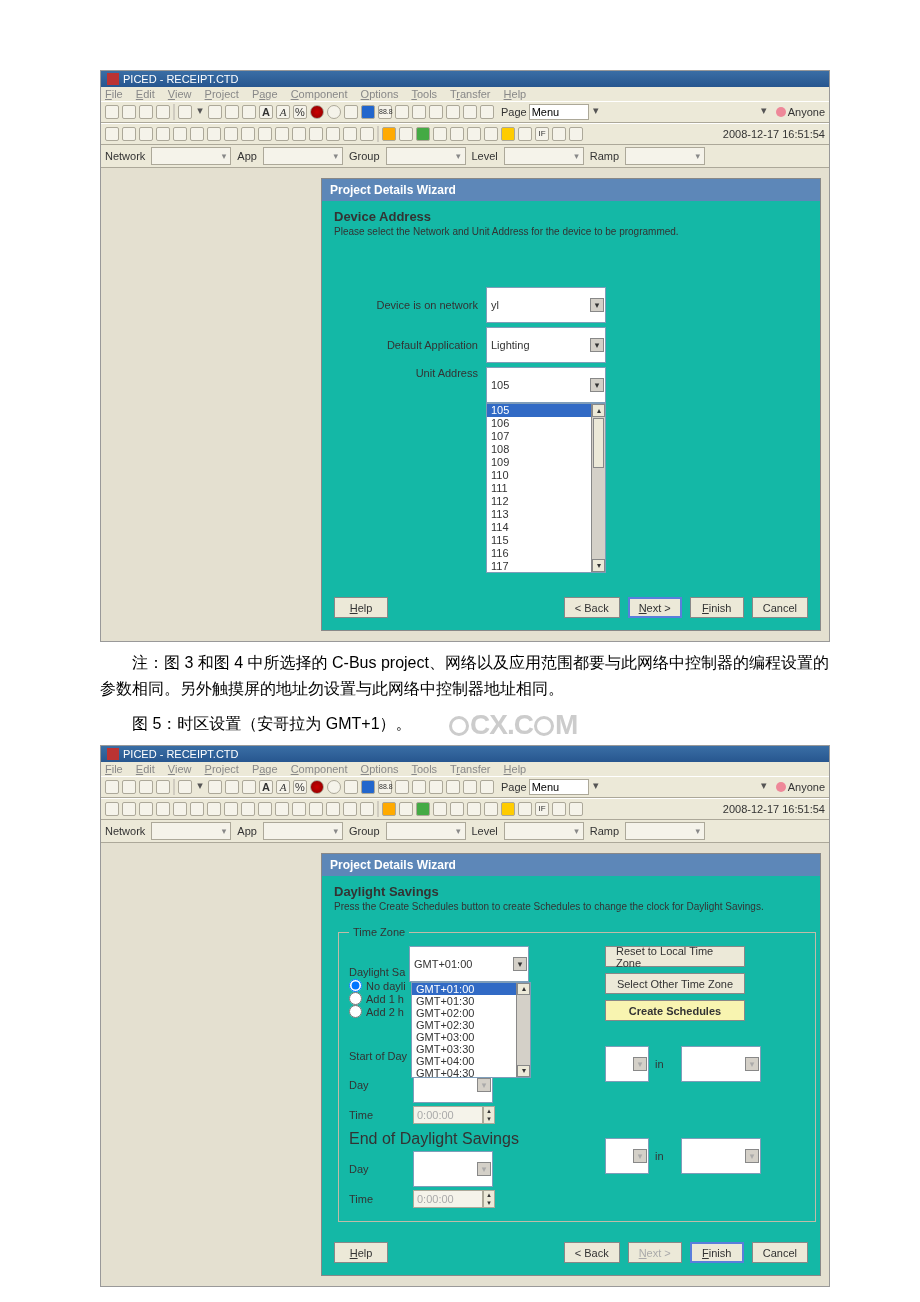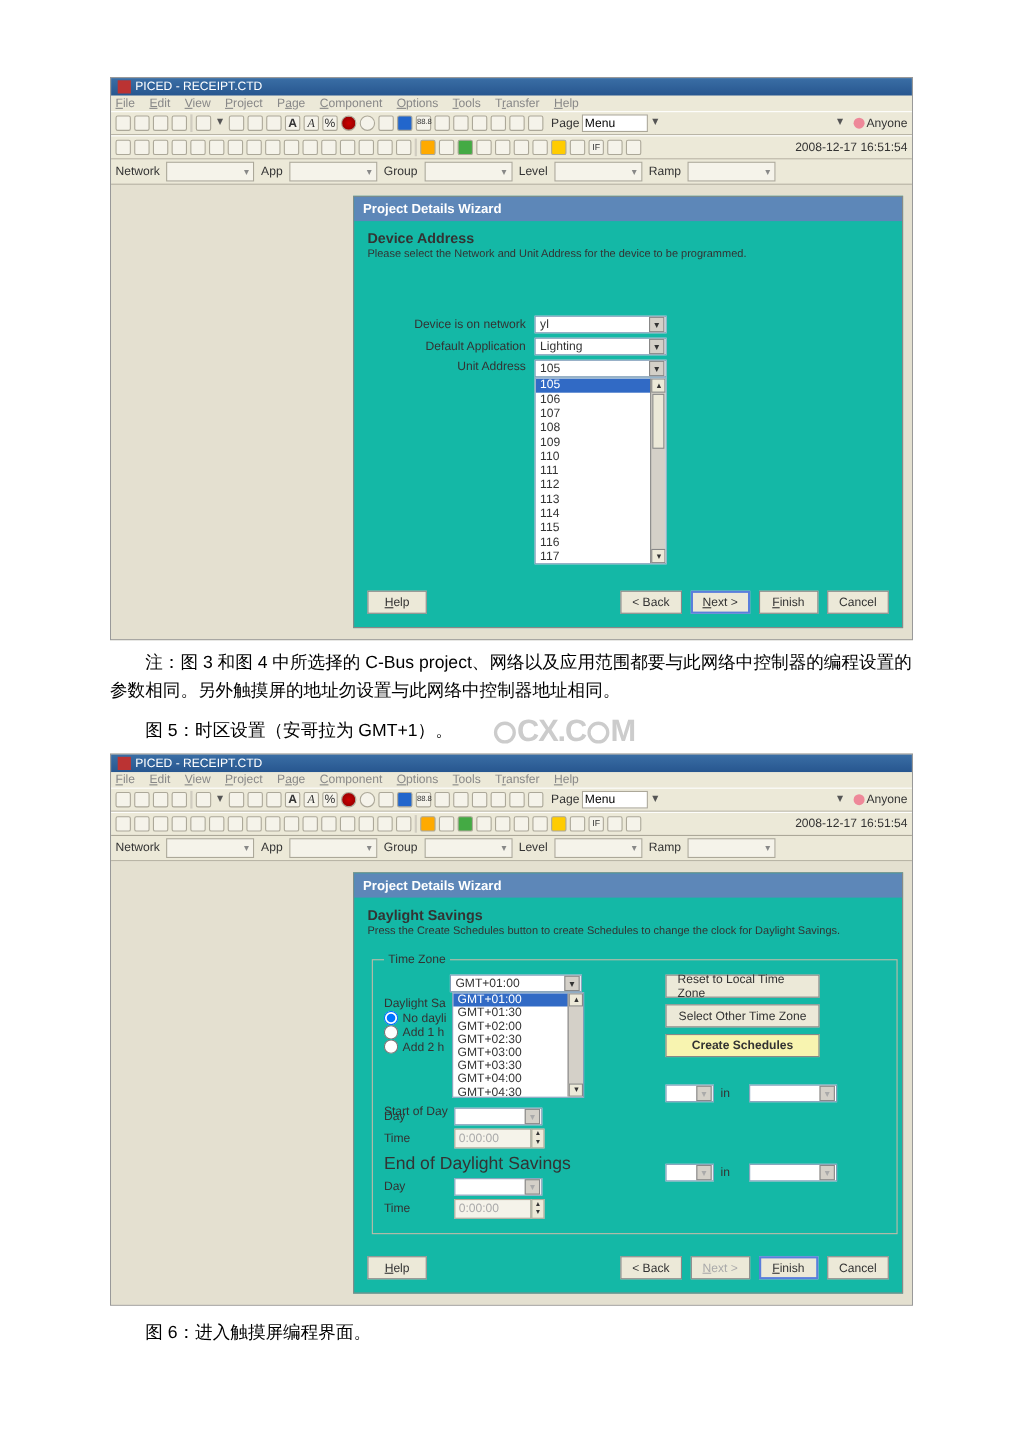--- a/index.html
+++ b/index.html
@@ -31,21 +31,21 @@
   .canvas { background:#e4e0d0; height: auto; padding: 10px 0 10px 220px; }
   .canvas2 { background:#e4e0d0; height: auto; padding: 10px 0 10px 220px; }
   .wizard { background:#14b8a6; border:1px solid #888; width:500px; font-family: Tahoma, Arial, sans-serif; }
   .wiz-head { background:#5d87b8; color:#fff; font-weight:bold; font-size:12px; padding:4px 8px; }
   .wiz-sub { padding:8px 12px 4px 12px; }
   .wiz-sub h3 { font-size:13px; font-weight:bold; margin-bottom:2px; }
   .wiz-sub p { font-size:10px; color:#333; margin-bottom:2px; }
   .wiz-body { padding: 8px 16px 12px 16px; }
   .form-row { display:flex; align-items:center; margin:4px 0; gap:8px; }
   .form-row .lbl { width:140px; text-align:right; font-size:11px; }
-  .combo { border:1px solid #7f9db9; height:16px; width:120px; font-size:11px; padding:0 4px; display:flex; align-items:center; justify-content:space-between; background:#fff; }
+  .combo { border:1px solid #7f9db9; height:36px; width:120px; font-size:11px; padding:0 4px; display:flex; align-items:center; justify-content:space-between; background:#fff; }
   .combo .arr { width:14px; height:14px; background:#d4d0c8; text-align:center; border:1px solid #888; font-size:9px; line-height:12px; margin-right:-3px;}
   .listbox { border:1px solid #7f9db9; width:120px; height:170px; overflow:hidden; font-size:11px; background:#fff; position:relative; }
   .listbox .sel { background:#316ac5; color:#fff; }
   .listbox div { padding:0 4px; line-height:13px; }
   .listbox .sb { position:absolute; right:0; top:0; width:14px; height:100%; background:#d4d0c8; border-left:1px solid #888; }
   .listbox .sb .thumb { position:absolute; left:1px; right:1px; top:14px; height:50px; background:#ece9d8; border:1px solid #888; }
   .listbox .sb .up,.listbox .sb .dn { position:absolute; left:0; right:0; height:13px; background:#ece9d8; border:1px solid #888; text-align:center; font-size:8px; line-height:11px;}
   .listbox .sb .up{top:0} .listbox .sb .dn{bottom:0}
   .wiz-btns { padding:8px 12px 12px 12px; display:flex; gap:8px; }
   .wiz-btns .spacer { flex:1; }
@@ -393,21 +393,21 @@
                     <span>No dayli</span>
                   </div>
                 <div class="radio-row truncated" style="top:46px;">
                     <input type="radio" style="">
                     <span>Add 1 h</span>
                   </div>
                 <div class="radio-row truncated" style="top:59px;">
                     <input type="radio" style="">
                     <span>Add 2 h</span>
                   </div>
-                <div class="truncated" style="top:119px;">Start of Day</div>
+                <div class="truncated" style="top:104px;">Start of Day</div>
               </div>
               <div class="in-row">
                 <span class="lbl">Day</span>
                 <span class="combo dim" style="width:80px;">
                     <span></span>
                     <span class="arr">▾</span>
                   </span>
               </div>
               <div class="in-row">
                 <span class="lbl">Time</span>

